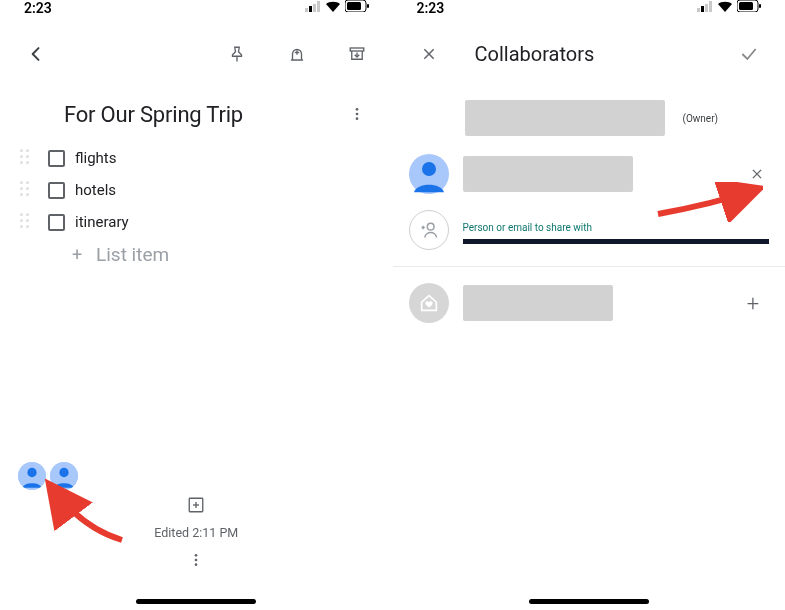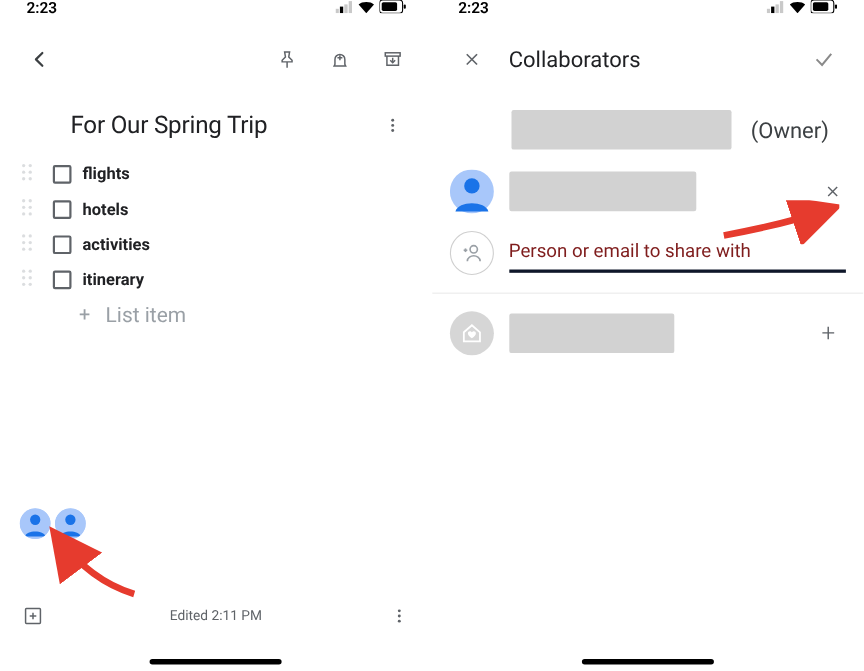--- a/index.html
+++ b/index.html
@@ -32,21 +32,21 @@
     font-size: 14px;
     font-weight: 600;
     color: #000;
   }
   .status-right { display: flex; align-items: center; gap: 4px; }
   .app-bar {
     height: 44px;
     display: flex;
     align-items: center;
     padding: 0 16px;
-    gap: 8px;
+    gap: 20px;
   }
   .spacer { flex: 1; }
   .icon-btn {
     width: 40px;
     height: 40px;
     display: flex;
     align-items: center;
     justify-content: center;
     color: #555;
     cursor: pointer;
@@ -64,21 +64,20 @@
     letter-spacing: -0.2px;
   }
   .list {
     padding: 2px 0 0 20px;
   }
   .item {
     display: flex;
     align-items: center;
     height: 32px;
     gap: 10px;
-    font-weight: bold;
   }
   .drag-handle {
     width: 18px;
     height: 18px;
     display: grid;
     grid-template-columns: repeat(2, 3px);
     grid-template-rows: repeat(3, 3px);
     gap: 3px;
     opacity: 0.35;
   }
@@ -128,20 +127,21 @@
     display:flex;align-items:center;justify-content:center;
     overflow:hidden;
   }
   .bottom-bar {
     position:absolute;
     bottom:30px;
     left:0;right:0;
     padding: 0 16px;
     display:flex;
     align-items:center;
+    flex-direction:column;
   }
   .edited {
     font-size:12.5px;
     color:#5f6368;
   }
   .home-ind {
     position:absolute;
     bottom:6px;
     left:50%;
     transform:translateX(-50%);
@@ -172,36 +172,36 @@
   }
   .redact {
     background:#d2d2d2;
     height:36px;
     border-radius:2px;
   }
   .redact.w1 { width:200px; }
   .redact.w2 { width:170px; }
   .redact.w3 { width:150px; }
   .owner {
-    font-size:20px;
+    font-size:10px;
     color:#3c4043;
     margin-left:4px;
   }
   .add-person-circle {
     width:40px;height:40px;border-radius:50%;
     border:1px solid #cfcfcf;
     display:flex;align-items:center;justify-content:center;
     color:#888;
   }
   .add-field {
     flex:1;
-    border-bottom:3px solid #0f172a;
+    border-bottom:5px solid #0f172a;
     padding:6px 0;
-    font-size:17px;
-    color:#7f1d1d;
+    font-size:10px;
+    color:#0f766e;
   }
   .divider {
     height:1px;
     background:#eaeaea;
     margin:8px 0;
   }
   .home-circle {
     width:40px;height:40px;border-radius:50%;
     background:#d6d6d6;
     display:flex;align-items:center;justify-content:center;
@@ -313,32 +313,20 @@
         <div class="drag-handle">
             <span></span>
             <span></span>
             <span></span>
             <span></span>
             <span></span>
             <span></span>
           </div>
         <div class="checkbox"></div>
         <div class="item-label">hotels</div>
-      </div>
-      <div class="item">
-        <div class="drag-handle">
-            <span></span>
-            <span></span>
-            <span></span>
-            <span></span>
-            <span></span>
-            <span></span>
-          </div>
-        <div class="checkbox"></div>
-        <div class="item-label">activities</div>
       </div>
       <div class="item">
         <div class="drag-handle">
             <span></span>
             <span></span>
             <span></span>
             <span></span>
             <span></span>
             <span></span>
           </div>

